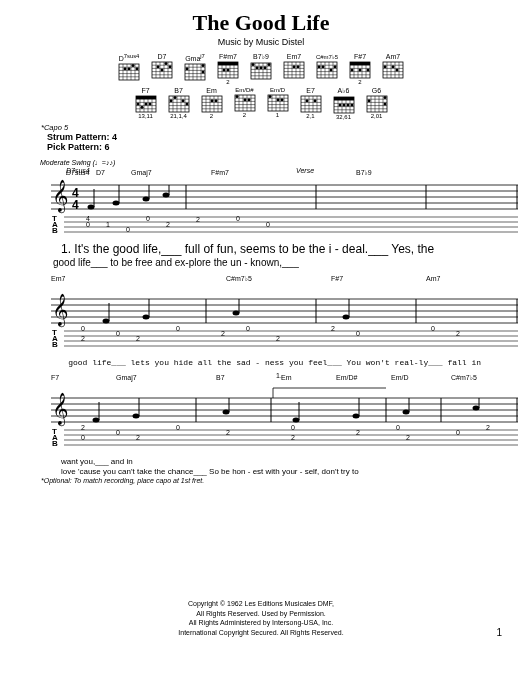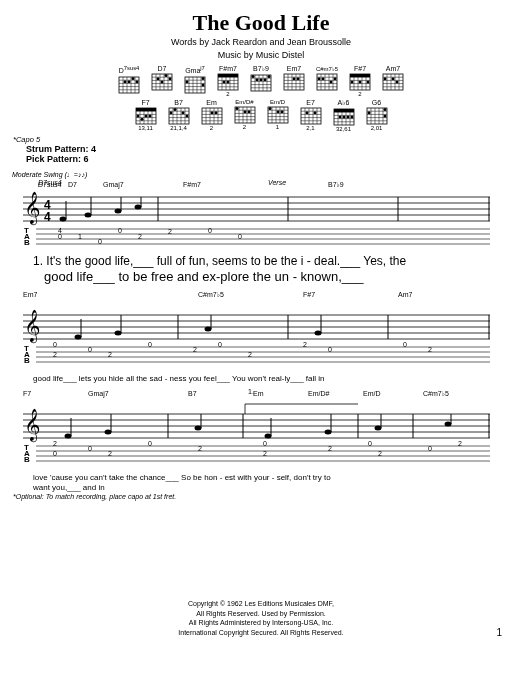--- a/index.html
+++ b/index.html
@@ -9,21 +9,21 @@
       background: #ffffff;
       font-family: 'Times New Roman', Times, serif;
       overflow: hidden;
       position: relative;
     }
 
     .page {
       width: 522px;
       height: 644px;
       background: #fff;
-      padding: 10px 8px;
+      padding: 10px 36px;
       position: relative;
     }
 
     .title-section {
       text-align: center;
       margin-bottom: 4px;
     }
 
     .song-title {
       font-size: 22px;
@@ -74,21 +74,21 @@
       font-size: 6px;
       font-family: Arial, sans-serif;
       text-align: center;
     }
 
     .strum-section {
       font-size: 9px;
       font-family: Arial, sans-serif;
       font-weight: bold;
       margin-bottom: 2px;
-      margin-left: 18px;
+      margin-left: 11px;
     }
 
     .music-staff-container {
       margin: 3px 0;
       position: relative;
     }
 
     .footer {
       position: absolute;
       bottom: 6px;
@@ -124,21 +124,20 @@
     }
   </style>
 </head>
 <body>
 
 <div class="page">
 
   <div class="title-section">
     <div class="song-title">The Good Life</div>
     <div class="subtitle">
-      <div>Words by Jack Reardon and Jean Broussolle</div>
       <div>Music by Music Distel</div>
     </div>
   </div>
 
   <div class="chord-group" style="margin-bottom:2px;">
 
     <div class="chord-item">
       <div class="chord-name">D<sup>7sus4</sup></div>
       <div class="chord-grid">
         <svg viewBox="0 0 22 18">
@@ -562,21 +561,21 @@
 
       <text x="260" y="18" font-size="7" font-family="Arial" font-style="italic">Verse</text>
 
       <text x="30" y="18" font-size="7" font-family="Arial" font-style="italic">D7sus4</text>
     </svg>
   </div>
 
   <div style="font-size:12px; font-family:Arial,sans-serif; margin:0 5px 1px 25px; white-space:nowrap; overflow:hidden;">
     1. It's  the  good life,___  full of  fun, seems to be  the  i - deal.___  Yes, the
   </div>
-  <div style="font-size:13px; font-family:Arial,sans-serif; margin:0 5px 1px 36px; white-space:nowrap; overflow:hidden;">
+  <div style="font-size:10px; font-family:Arial,sans-serif; margin:0 5px 1px 17px; white-space:nowrap; overflow:hidden;">
     good life___   to be free and ex-plore  the un - known,___
   </div>
 
   <div class="music-staff-container">
     <svg width="482" height="80" viewBox="0 0 482 80">
 
       <text x="15" y="10" font-size="7" font-family="Arial">Em7</text>
       <text x="190" y="10" font-size="7" font-family="Arial">C#m7♭5</text>
       <text x="295" y="10" font-size="7" font-family="Arial">F#7</text>
       <text x="390" y="10" font-size="7" font-family="Arial">Am7</text>
@@ -619,21 +618,21 @@
       <text x="185" y="65" font-size="7" font-family="Arial">2</text>
       <text x="210" y="60" font-size="7" font-family="Arial">0</text>
       <text x="240" y="70" font-size="7" font-family="Arial">2</text>
       <text x="295" y="60" font-size="7" font-family="Arial">2</text>
       <text x="320" y="65" font-size="7" font-family="Arial">0</text>
       <text x="395" y="60" font-size="7" font-family="Arial">0</text>
       <text x="420" y="65" font-size="7" font-family="Arial">2</text>
     </svg>
   </div>
 
-  <div style="font-size:8px; font-family:Liberation Sans, sans-serif; margin:0 5px 1px 25px; white-space:nowrap; overflow:hidden;">
+  <div style="font-size:8px; font-family:Liberation Mono, monospace; margin:0 5px 1px 25px; white-space:nowrap; overflow:hidden;text-align:right;">
     good life___  lets you hide  all the sad - ness you feel___  You won't real-ly___ fall in
   </div>
 
   <div class="music-staff-container">
     <svg width="482" height="80" viewBox="0 0 482 80">
 
       <text x="15" y="10" font-size="7" font-family="Arial">F7</text>
       <text x="80" y="10" font-size="7" font-family="Arial">Gmaj7</text>
       <text x="180" y="10" font-size="7" font-family="Arial">B7</text>
       <text x="245" y="10" font-size="7" font-family="Arial">Em</text>
@@ -693,24 +692,24 @@
       <text x="255" y="70" font-size="7" font-family="Arial">2</text>
       <text x="320" y="65" font-size="7" font-family="Arial">2</text>
       <text x="360" y="60" font-size="7" font-family="Arial">0</text>
       <text x="370" y="70" font-size="7" font-family="Arial">2</text>
       <text x="420" y="65" font-size="7" font-family="Arial">0</text>
       <text x="450" y="60" font-size="7" font-family="Arial">2</text>
     </svg>
   </div>
 
   <div style="font-size:8px; font-family:Arial,sans-serif; margin:0 5px 1px 25px; white-space:nowrap; overflow:hidden;">
+    want you,___ and in
+  </div>
+  <div style="font-size:8px; font-family:Arial,sans-serif; margin:0 5px 1px 25px; white-space:nowrap; overflow:hidden;">
     love   'cause you can't take the chance___  So be  hon - est with your - self,  don't try to
-  </div>
-  <div style="font-size:8px; font-family:Arial,sans-serif; margin:0 5px 1px 25px; white-space:nowrap; overflow:hidden;">
-    want you,___ and in
   </div>
 
   <div class="section-note">*Optional: To match recording, place capo at 1st fret.</div>
 
   <div class="footer">
     <div>Copyright © 1962 Les Editions Musicales DMF,</div>
     <div>All Rights Reserved. Used by Permission.</div>
     <div>All Rights Administered by Intersong-USA, Inc.</div>
     <div>International Copyright Secured. All Rights Reserved.</div>
   </div>

